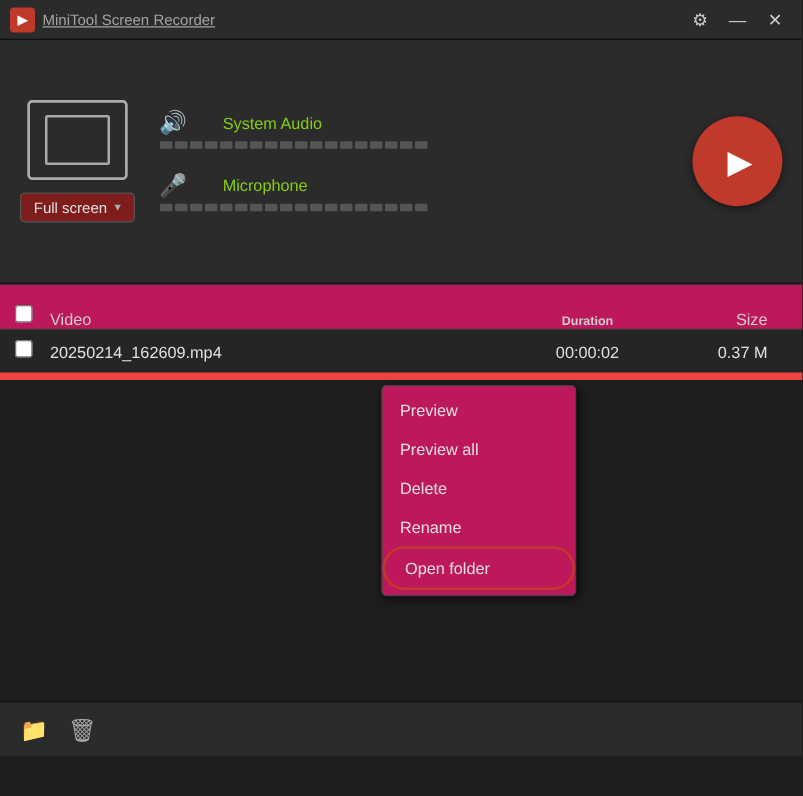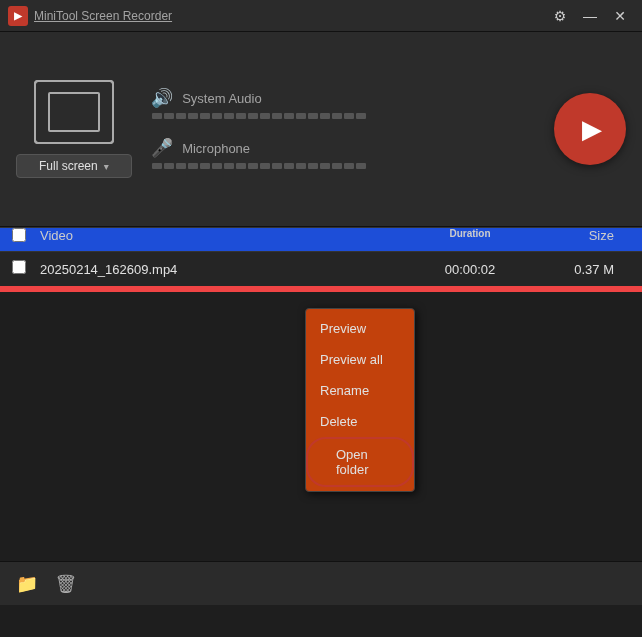--- a/index.html
+++ b/index.html
@@ -99,24 +99,24 @@
     }
     .screen-inner {
       width: 52px;
       height: 40px;
       border: 2px solid #aaa;
       border-radius: 2px;
     }
     .full-screen-btn {
       display: flex;
       align-items: center;
-      background: #404040;
+      background: #7f1d1d;
       border: 1px solid #555;
       border-radius: 4px;
-      padding: 4px 22px;
+      padding: 4px 10px;
       color: #e0e0e0;
       font-size: 12px;
       cursor: pointer;
       gap: 6px;
       text-align: center;
     }
     .chevron-down {
       font-size: 10px;
       color: #aaa;
     }
@@ -138,21 +138,22 @@
       display: flex;
       align-items: center;
       gap: 8px;
     }
     .audio-icon {
       font-size: 18px;
       color: #ccc;
     }
     .audio-label {
       font-size: 13px;
-      color: #a3a3a3;
+      color: #84cc16;
+      margin-left: 20px;
     }
     .audio-meter {
       display: flex;
       gap: 2px;
       height: 8px;
     }
     .meter-dot {
       width: 10px;
       height: 6px;
       background: #555;
@@ -183,25 +184,25 @@
     .file-list-area {
       flex: 1;
       background: #1e1e1e;
       display: flex;
       flex-direction: column;
     }
 
     
     .table-header {
       display: flex;
-      align-items: flex-start;
+      align-items: flex-end;
       padding: 0 12px;
-      height: 24px;
+      height: 36px;
       border-bottom: 1px solid #333;
-      background: #1d4ed8;
+      background: #be185d;
     }
     .col-check { width: 28px; }
     .col-video { flex: 1; font-size: 13px; color: #ccc; }
     .col-duration { width: 120px; text-align: center; font-size: 10px; color: #ccc; font-weight: bold; }
     .col-size { width: 100px; text-align: right; font-size: 13px; color: #ccc; padding-right: 16px; }
 
     .header-checkbox {
       width: 14px;
       height: 14px;
       border: 1px solid #666;
@@ -245,37 +246,37 @@
       font-size: 13px;
       color: #e0e0e0;
       padding-right: 16px;
     }
 
     
     .context-menu {
       position: absolute;
       top: 308px;
       left: 305px;
-      background: #c2410c;
+      background: #be185d;
       border: 1px solid #444;
       border-radius: 4px;
-      width: 110px;
+      width: 156px;
       z-index: 100;
       box-shadow: 2px 2px 8px rgba(0,0,0,0.7);
       padding: 4px 0;
     }
     .context-item {
       padding: 8px 14px;
       font-size: 13px;
       color: #e0e0e0;
       cursor: pointer;
     }
     .open-folder-wrapper {
       position: relative;
-      padding: 4px 24px;
+      padding: 4px 12px;
     }
     .open-folder-inner {
       padding: 6px 6px;
       font-size: 13px;
       color: #e0e0e0;
       cursor: pointer;
     }
     .open-folder-circle {
       position: absolute;
       top: 0; left: 0; right: 0; bottom: 0;
@@ -413,22 +414,22 @@
         <input type="checkbox" class="row-checkbox" style="">
       </div>
       <div class="row-filename">20250214_162609.mp4</div>
       <div class="row-duration">00:00:02</div>
       <div class="row-size">0.37 M</div>
     </div>
 
     <div class="context-menu">
       <div class="context-item">Preview</div>
       <div class="context-item">Preview all</div>
+      <div class="context-item">Delete</div>
       <div class="context-item">Rename</div>
-      <div class="context-item">Delete</div>
       <div class="open-folder-wrapper">
         <div class="open-folder-inner">Open folder</div>
         <div class="open-folder-circle"></div>
       </div>
     </div>
   </div>
 
   <div class="bottom-bar">
     <span class="bottom-icon">📁</span>
     <span class="bottom-icon">🗑</span>

